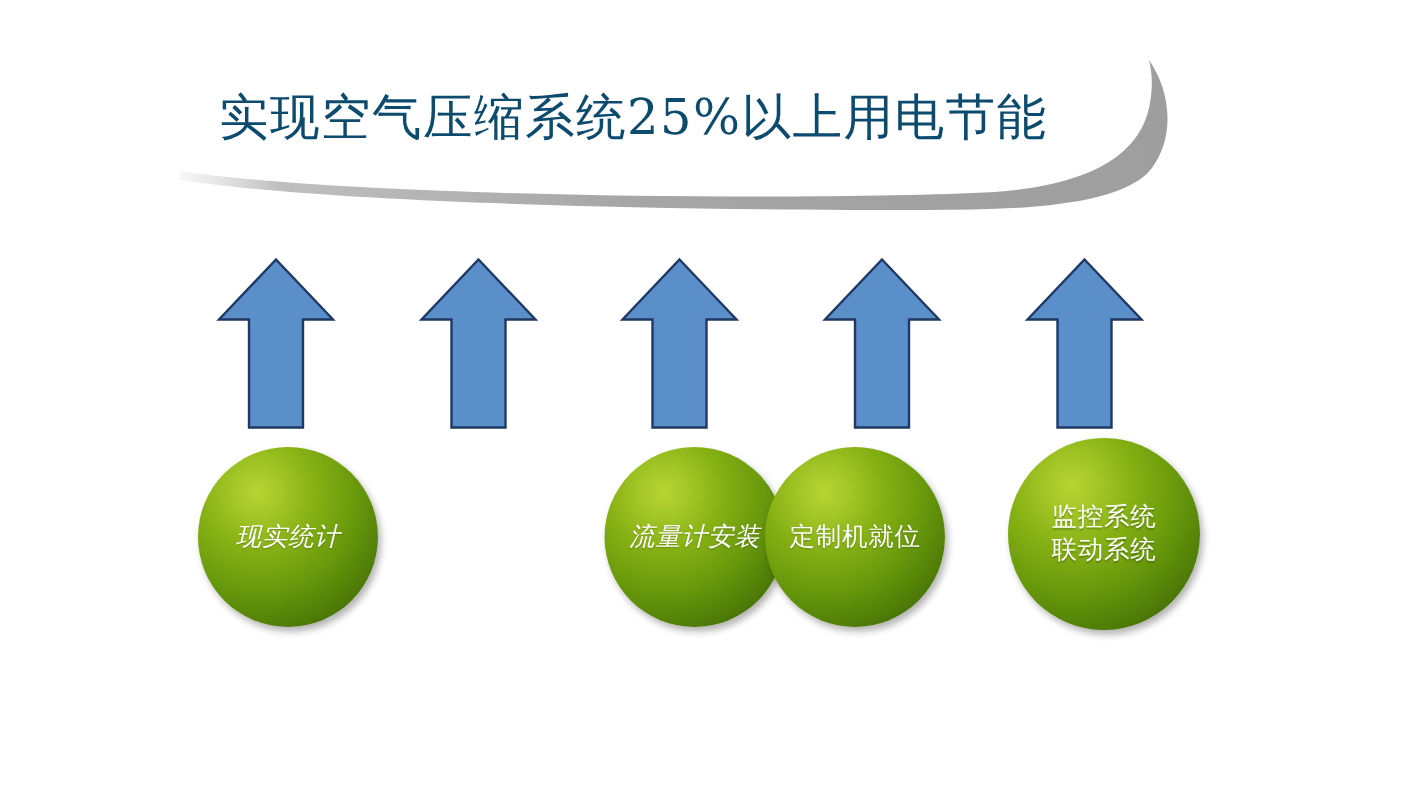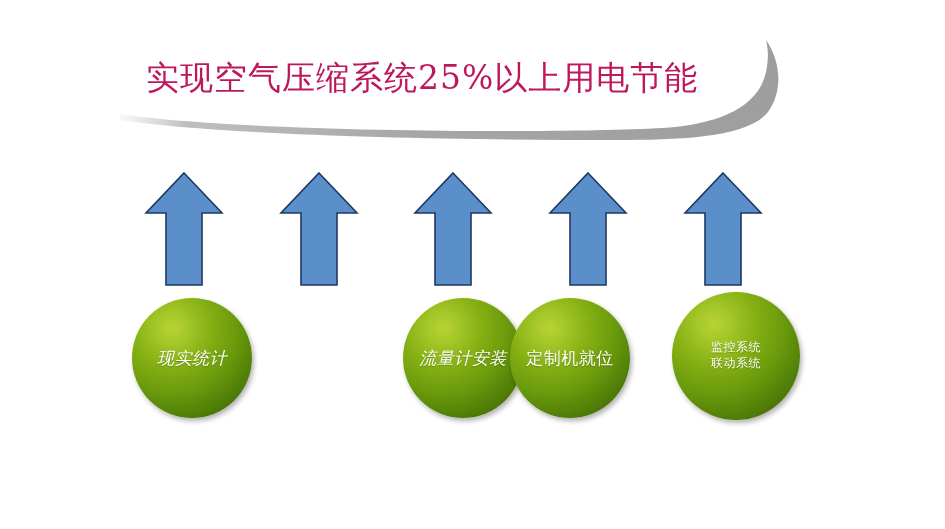--- a/index.html
+++ b/index.html
@@ -42,21 +42,21 @@
   #title-text {
     position: absolute;
     left: 28px;
     top: 14px;
     width: 620px;
     height: 56px;
     line-height: 56px;
     font-family: "DejaVu Serif", "Liberation Serif", serif;
     font-size: 33px;
     letter-spacing: 1px;
-    color: #be185d;
+    color: #0c4a6e;
     white-space: nowrap;
     text-align: left;
   }
 
   
   .arrow {
     position: absolute;
     top: 170px;
     width: 84px;
     height: 118px;
@@ -92,21 +92,21 @@
     white-space: pre-line;
     padding: 0 4px;
   }
 
   .node-1 { left: 132px; top: 298px; width: 120px; height: 120px; font-style: italic; }
   .node-2 { left: 268px; top: 298px; width: 120px; height: 120px; }
   .node-3 { left: 403px; top: 298px; width: 120px; height: 120px; font-style: italic; }
   .node-4 { left: 510px; top: 298px; width: 120px; height: 120px; }
   .node-5 { left: 672px; top: 292px; width: 128px; height: 128px; }
 
-  .node-5 .node-label { font-size: 12px; }
+  .node-5 .node-label { font-size: 17px; }
 </style>
 </head>
 <body>
 
 <div id="slide">
 
   <div id="title-band">
 
     <svg id="title-swoosh" viewBox="0 0 670 108">
       <defs>

